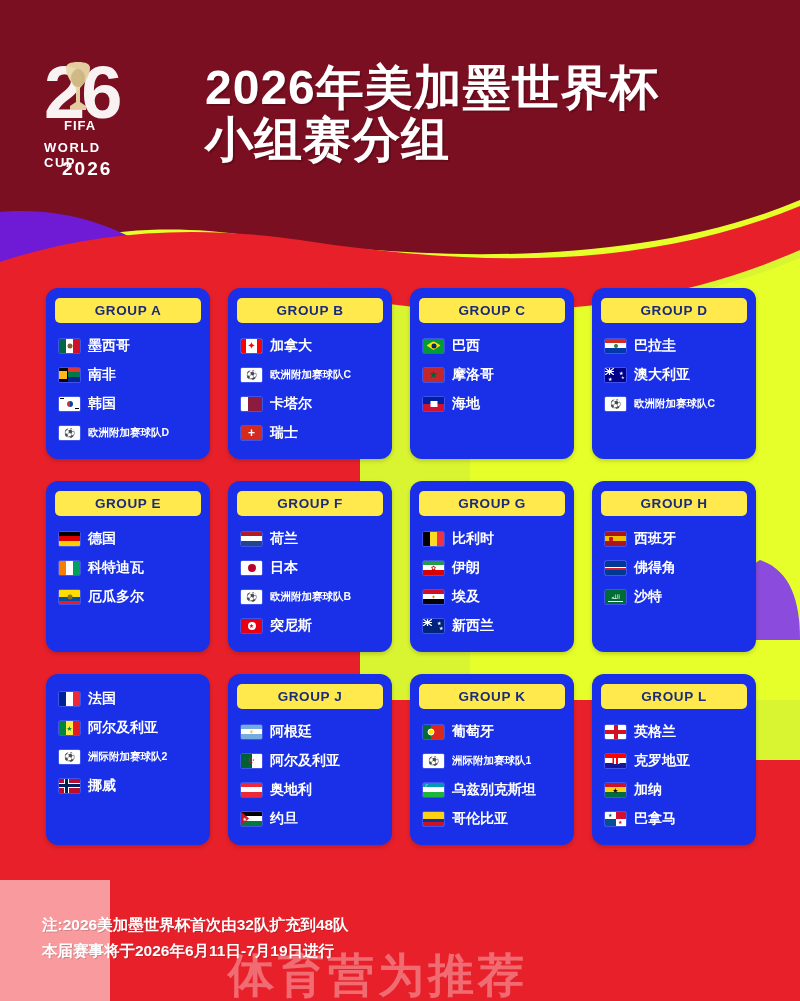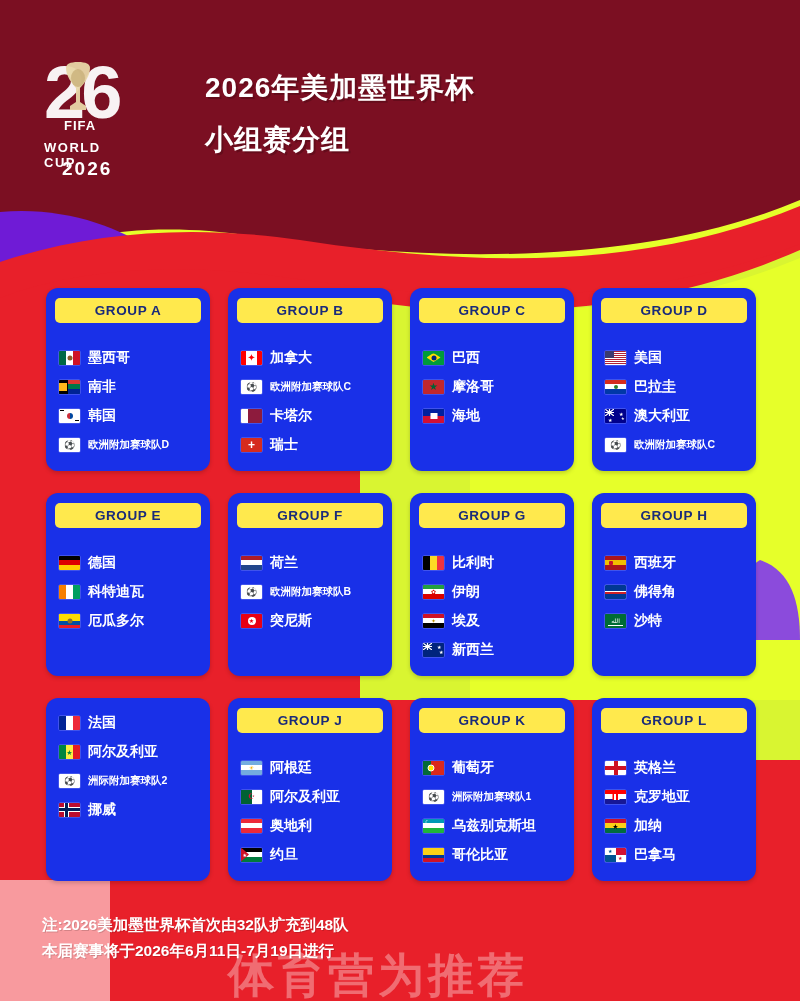--- a/index.html
+++ b/index.html
@@ -41,21 +41,21 @@
     position: absolute; left: 4px; top: 88px;
     font-size: 13px; font-weight: bold; letter-spacing: 1.5px;
   }
   #logo .yr {
     position: absolute; left: 22px; top: 106px;
     font-size: 19px; font-weight: bold; letter-spacing: 2px;
   }
   #title {
     position: absolute; left: 205px; top: 62px;
     color: #fff;
-    font-size: 28px; font-weight: bold; line-height: 52px;
+    font-size: 48px; font-weight: bold; line-height: 52px;
     letter-spacing: 1px;
     text-shadow: 2px 2px 0 rgba(0,0,0,.18);
   }
 
   
   #grid {
     position: absolute; left: 46px; top: 288px;
     width: 710px;
     display: grid;
     grid-template-columns: repeat(4, 164px);
@@ -71,21 +71,21 @@
   }
   .group-title {
     background: #ffe94d;
     color: #1a2b7a;
     font-size: 13.5px;
     font-weight: bold;
     letter-spacing: .6px;
     text-align: center;
     border-radius: 5px;
     padding: 5px 0 5px 0;
-    margin-bottom: 20px;
+    margin-bottom: 8px;
   }
   .team {
     display: flex; align-items: center;
     height: 29px;
     padding-left: 4px;
   }
   .team .flag {
     width: 21px; height: 14px;
     margin-right: 8px;
     flex: 0 0 21px;
@@ -282,36 +282,20 @@
           <span style="position:absolute;left:0;top:7px;width:21px;height:7px;background:#d21034"></span>
           <span class="f-c" style="width:7px;height:6px;background:#fff"></span>
         </span>
         <span class="name">海地</span>
       </div>
     </div>
     <div class="group">
       <div class="group-title">GROUP D</div>
       <div class="team">
         <span class="flag">
-          <span class="f-full" style="background:#ffffff"></span>
-          <svg width="21" height="14" style="position:absolute;left:0;top:0">
-            <rect x="0" y="0" width="21" height="1" fill="#b22234"></rect>
-            <rect x="0" y="2" width="21" height="1" fill="#b22234"></rect>
-            <rect x="0" y="4" width="21" height="1" fill="#b22234"></rect>
-            <rect x="0" y="6" width="21" height="1" fill="#b22234"></rect>
-            <rect x="0" y="8" width="21" height="1" fill="#b22234"></rect>
-            <rect x="0" y="10" width="21" height="1" fill="#b22234"></rect>
-            <rect x="0" y="12" width="21" height="1" fill="#b22234"></rect>
-            <rect x="0" y="0" width="9" height="7" fill="#3c3b6e"></rect>
-          </svg>
-        </span>
-        <span class="name">美国</span>
-      </div>
-      <div class="team">
-        <span class="flag">
           <span class="f-h3">
             <i style="background:#d52b1e"></i>
             <i style="background:#ffffff"></i>
             <i style="background:#0038a8"></i>
           </span>
           <span class="f-c" style="width:4px;height:4px;border-radius:50%;background:#2a7f2a"></span>
         </span>
         <span class="name">巴拉圭</span>
       </div>
       <div class="team">
@@ -376,20 +360,27 @@
       <div class="team">
         <span class="flag">
           <span class="f-h3">
             <i style="background:#ae1c28"></i>
             <i style="background:#ffffff"></i>
             <i style="background:#21468b"></i>
           </span>
         </span>
         <span class="name">荷兰</span>
       </div>
+      <div class="team">
+        <span class="flag">
+          <span class="f-full" style="background:#ffffff"></span>
+          <span class="f-c" style="width:8px;height:8px;border-radius:50%;background:#bc002d"></span>
+        </span>
+        <span class="name">日本</span>
+      </div>
       <div class="team small">
         <span class="flag">
           <span class="f-full playoff">⚽</span>
         </span>
         <span class="name">欧洲附加赛球队B</span>
       </div>
       <div class="team">
         <span class="flag">
           <span class="f-full" style="background:#e70013"></span>
           <span class="f-c" style="width:8px;height:8px;border-radius:50%;background:#fff"></span>

